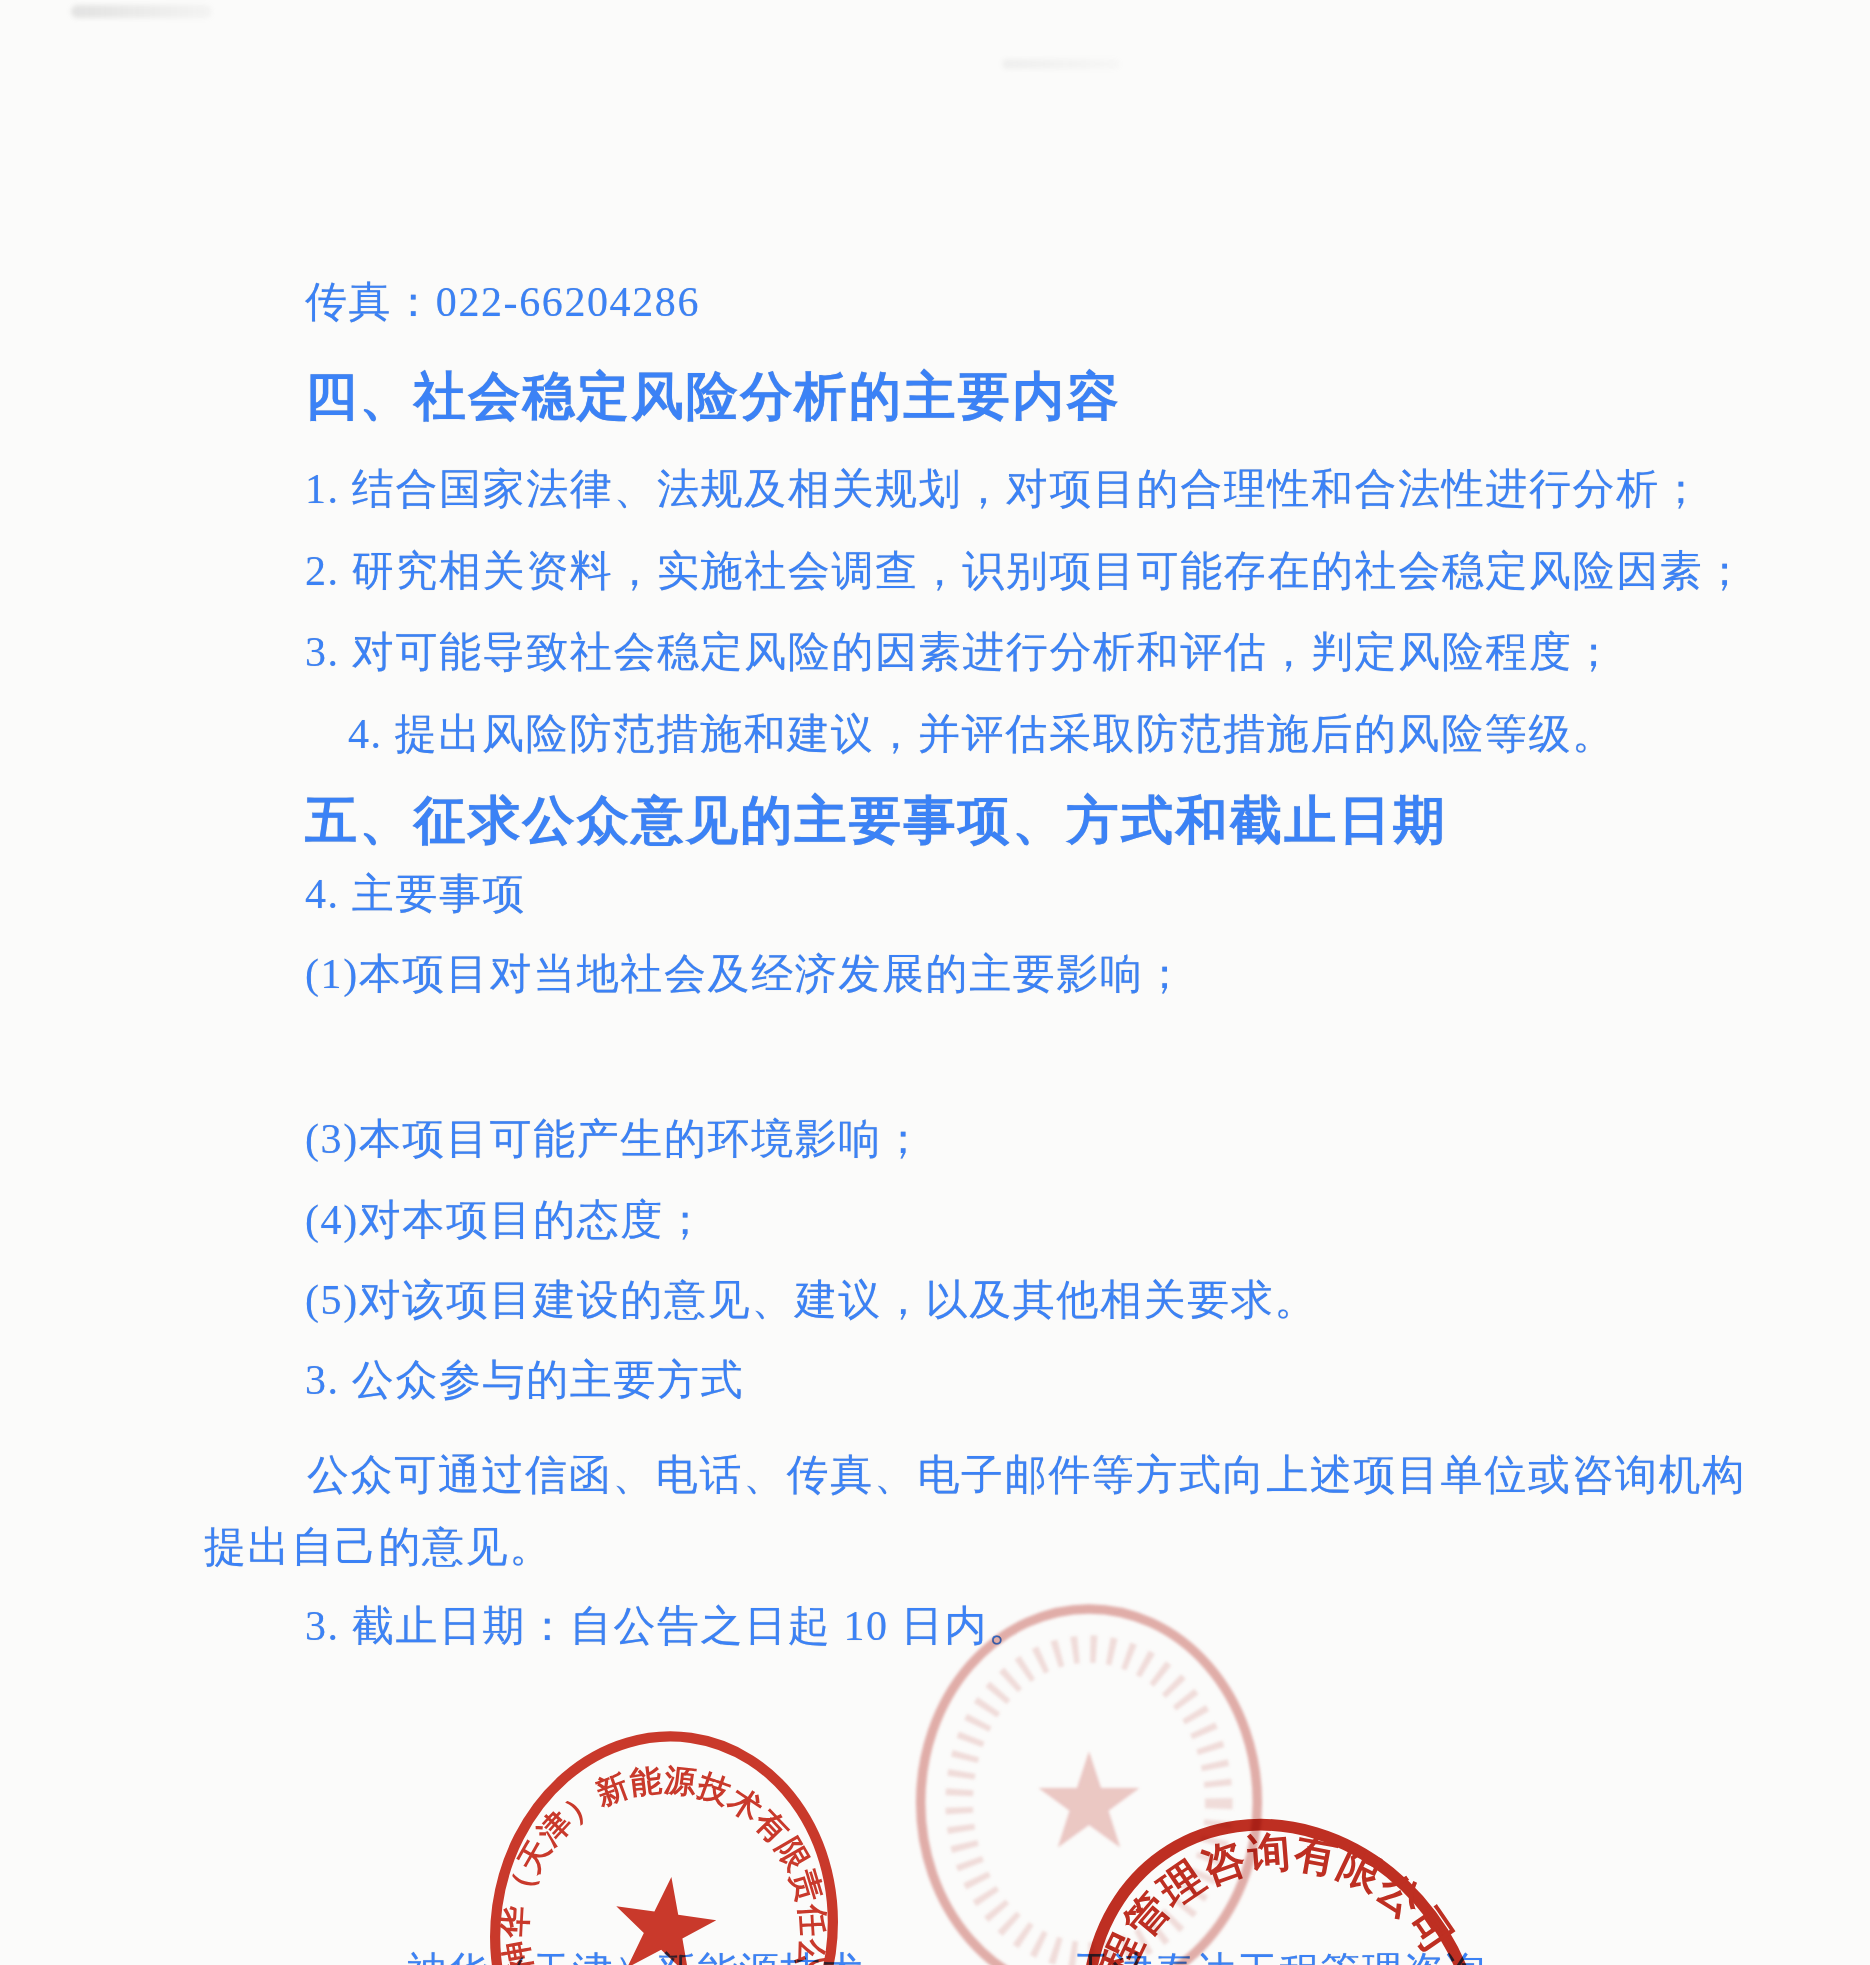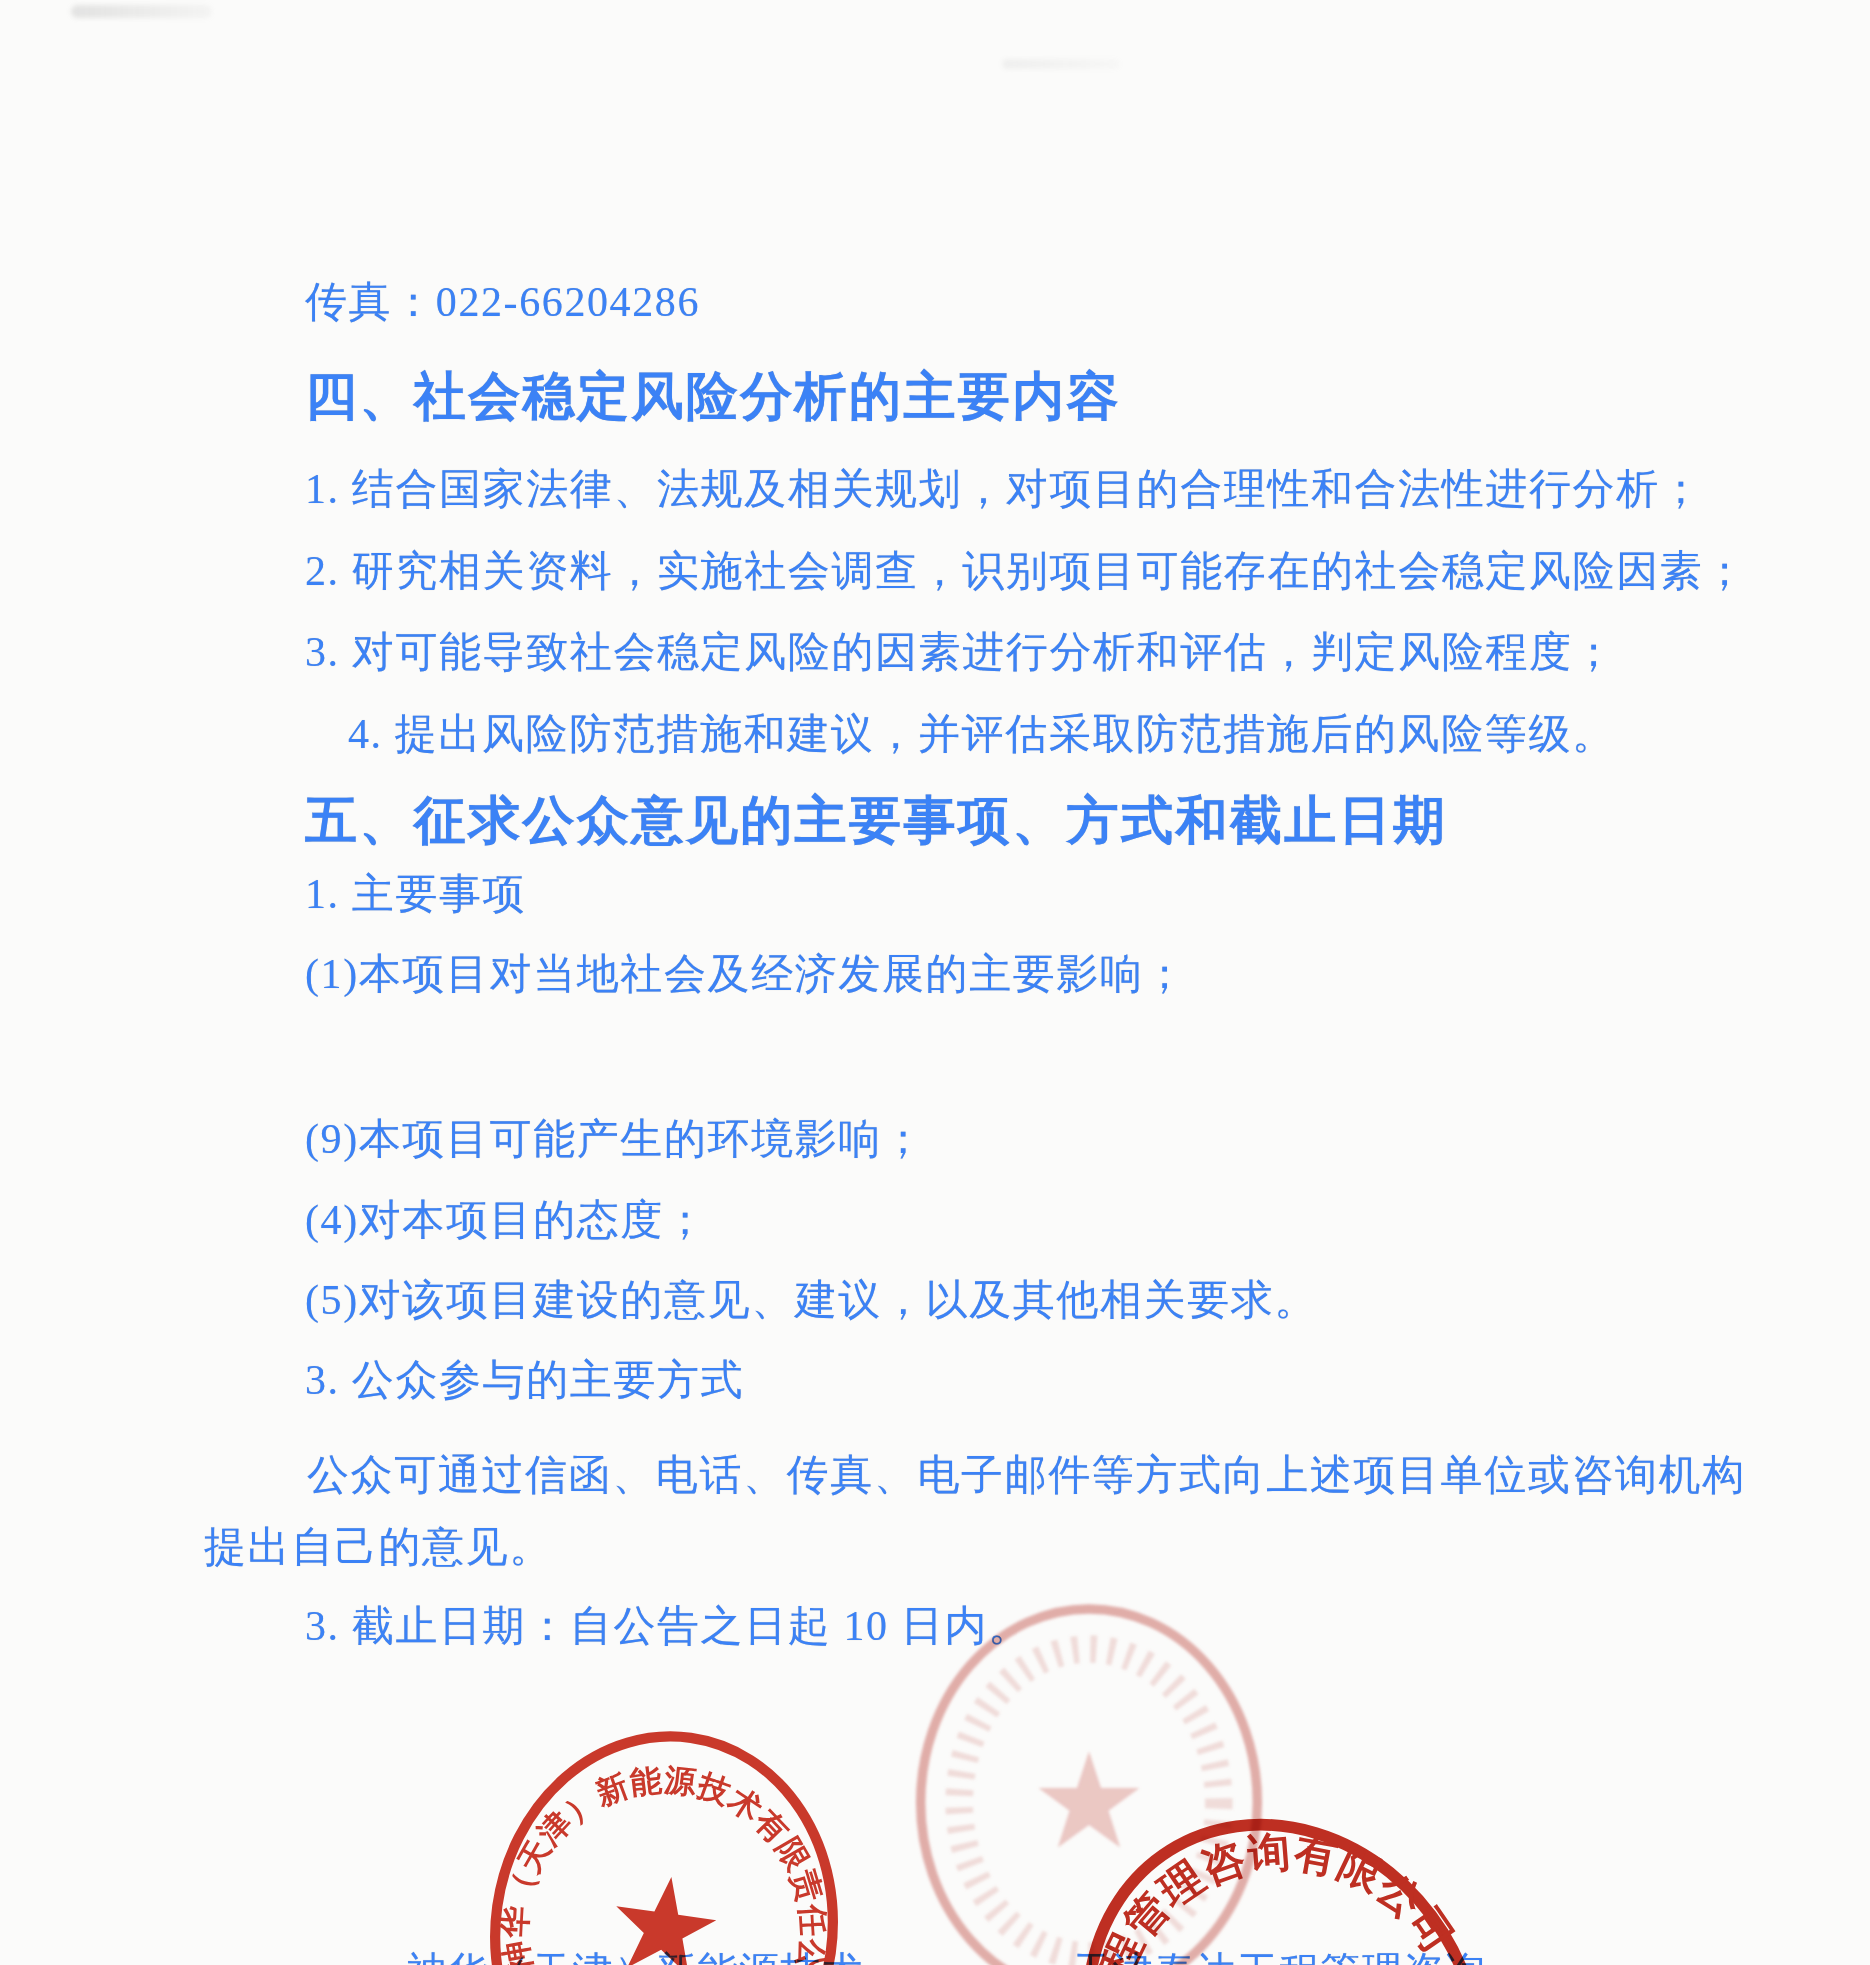--- a/index.html
+++ b/index.html
@@ -51,23 +51,23 @@
   <div class="smudge" style="left:71px;top:4.7px;width:141px;height:13.4px;"></div>
   <div class="smudge" style="left:1002px;top:59px;width:118px;height:10.2px;opacity:.5;"></div>
 
   <div class="line" style="top:274px;left:305px;">传真：022-66204286</div>
   <div class="line heading" style="top:362px;left:305px;">四、社会稳定风险分析的主要内容</div>
   <div class="line" style="top:461px;left:305px;">1. 结合国家法律、法规及相关规划，对项目的合理性和合法性进行分析；</div>
   <div class="line" style="top:543px;left:305px;">2. 研究相关资料，实施社会调查，识别项目可能存在的社会稳定风险因素；</div>
   <div class="line" style="top:624px;left:305px;">3. 对可能导致社会稳定风险的因素进行分析和评估，判定风险程度；</div>
   <div class="line" style="top:706px;left:305px;margin-left:43px;">4. 提出风险防范措施和建议，并评估采取防范措施后的风险等级。</div>
   <div class="line heading" style="top:786px;left:305px;">五、征求公众意见的主要事项、方式和截止日期</div>
-  <div class="line" style="top:866px;left:305px;">1. 主要事项</div>
+  <div class="line" style="top:866px;left:305px;">4. 主要事项</div>
   <div class="line" style="top:946px;left:305px;">(1)本项目对当地社会及经济发展的主要影响；</div>
-  <div class="line" style="top:1111px;left:305px;">(9)本项目可能产生的环境影响；</div>
+  <div class="line" style="top:1111px;left:305px;">(3)本项目可能产生的环境影响；</div>
   <div class="line" style="top:1192px;left:305px;">(4)对本项目的态度；</div>
   <div class="line" style="top:1272px;left:305px;">(5)对该项目建设的意见、建议，以及其他相关要求。</div>
   <div class="line" style="top:1352px;left:305px;">3. 公众参与的主要方式</div>
   <div class="line" style="top:1435px;left:307px;margin-top:12px;">公众可通过信函、电话、传真、电子邮件等方式向上述项目单位或咨询机构</div>
   <div class="line" style="top:1519px;left:204px;">提出自己的意见。</div>
   <div class="line" style="top:1598px;left:305px;">3. 截止日期：自公告之日起 10 日内。</div>
 
   <div class="line caption" style="top:1944px;left:635px;">神华（天津）新能源技术</div>
 
   <div class="line caption" style="top:1944px;left:1279px;">天津泰达工程管理咨询</div>

